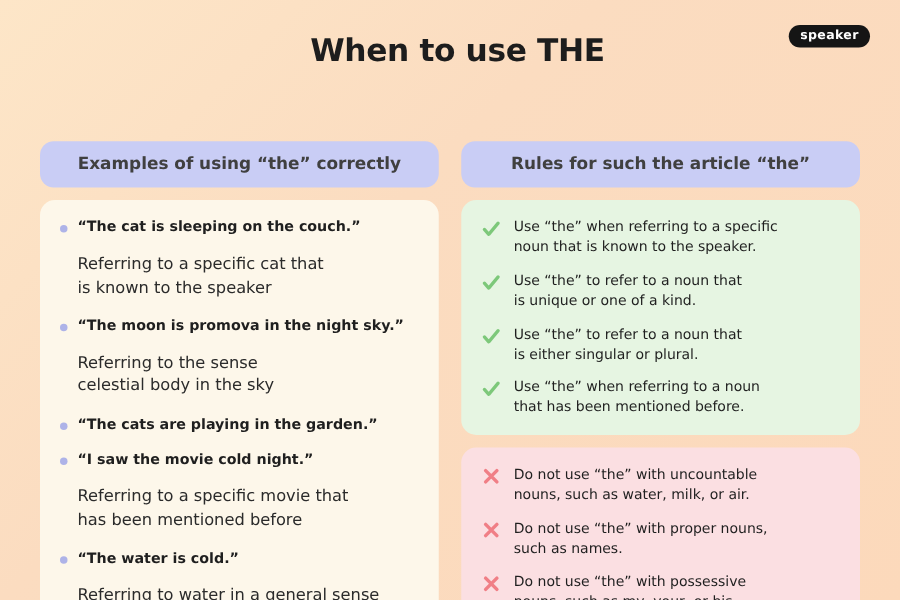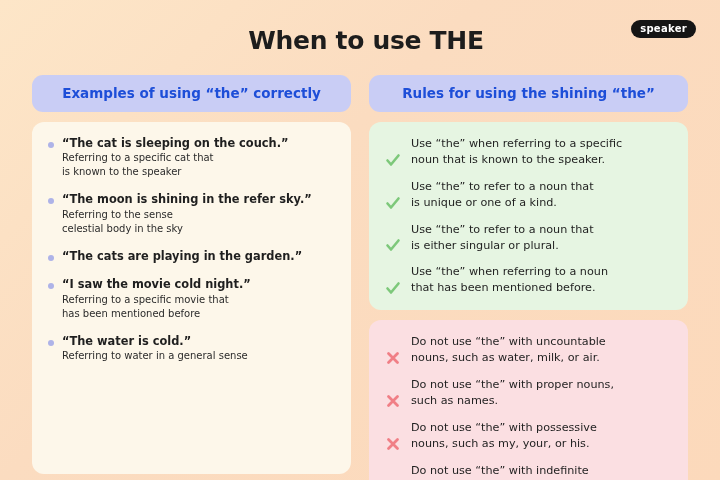--- a/index.html
+++ b/index.html
@@ -53,21 +53,22 @@
     flex: 1 1 0;
     min-width: 0;
   }
   .col-head {
     background: #c9cdf5;
     border-radius: 11px;
     text-align: center;
     padding: 10px 8px 11px 8px;
     font-size: 13.5px;
     font-weight: bold;
-    color: #1d4ed8;
+    color: #404040;
+    margin-top: 38px;
   }
   .card {
     margin-top: 10px;
     border-radius: 12px;
     padding: 14px 14px 14px 14px;
     box-sizing: border-box;
   }
   .card-left {
     background: #fdf7ea;
     min-height: 352px;
@@ -96,28 +97,28 @@
     flex: 0 0 auto;
   }
   .ex-text { flex: 1 1 auto; }
   .ex-quote {
     font-size: 11.4px;
     font-weight: bold;
     color: #1f1f1f;
     line-height: 1.35;
   }
   .ex-note {
-    font-size: 10px;
+    font-size: 13px;
     color: #2b2b2b;
     line-height: 1.4;
-    margin-top: 0;
+    margin-top: 14px;
   }
   .rule {
     display: flex;
-    align-items: flex-end;
+    align-items: flex-start;
     margin-bottom: 11px;
   }
   .rule:last-child { margin-bottom: 0; }
   .mark {
     width: 16px;
     height: 16px;
     flex: 0 0 auto;
     margin: 1px 10px 0 2px;
   }
   .rule-text {
@@ -147,21 +148,21 @@
           <span class="ex-text">
             <div class="ex-quote">“The cat is sleeping on the couch.”</div>
             <div class="ex-note" style="white-space: pre-line;">Referring to a specific cat that
 is known to the speaker</div>
           </span>
         </div>
 
         <div class="ex">
           <span class="bullet"></span>
           <span class="ex-text">
-            <div class="ex-quote">“The moon is shining in the refer sky.”</div>
+            <div class="ex-quote">“The moon is promova in the night sky.”</div>
             <div class="ex-note" style="white-space: pre-line;">Referring to the sense
 celestial body in the sky</div>
           </span>
         </div>
 
         <div class="ex">
           <span class="bullet"></span>
           <span class="ex-text">
             <div class="ex-quote">“The cats are playing in the garden.”</div>
           </span>
@@ -181,21 +182,21 @@
           <span class="ex-text">
             <div class="ex-quote">“The water is cold.”</div>
             <div class="ex-note" style="white-space: pre-line;">Referring to water in a general sense</div>
           </span>
         </div>
 
       </div>
     </div>
 
     <div class="col">
-      <div class="col-head">Rules for using the shining “the”</div>
+      <div class="col-head">Rules for such the article “the”</div>
 
       <div class="card card-green">
 
         <div class="rule">
           <span class="mark">
             <svg viewBox="0 0 16 16" width="16" height="16">
                 <path d="M2.5 8.5 L6 12.5 L13.5 3.5" fill="none" stroke="#7dc87a" stroke-width="2.6" stroke-linecap="round" stroke-linejoin="round"></path>
               </svg>
           </span>
           <span class="rule-text" style="white-space: pre-line;">Use “the” when referring to a specific

